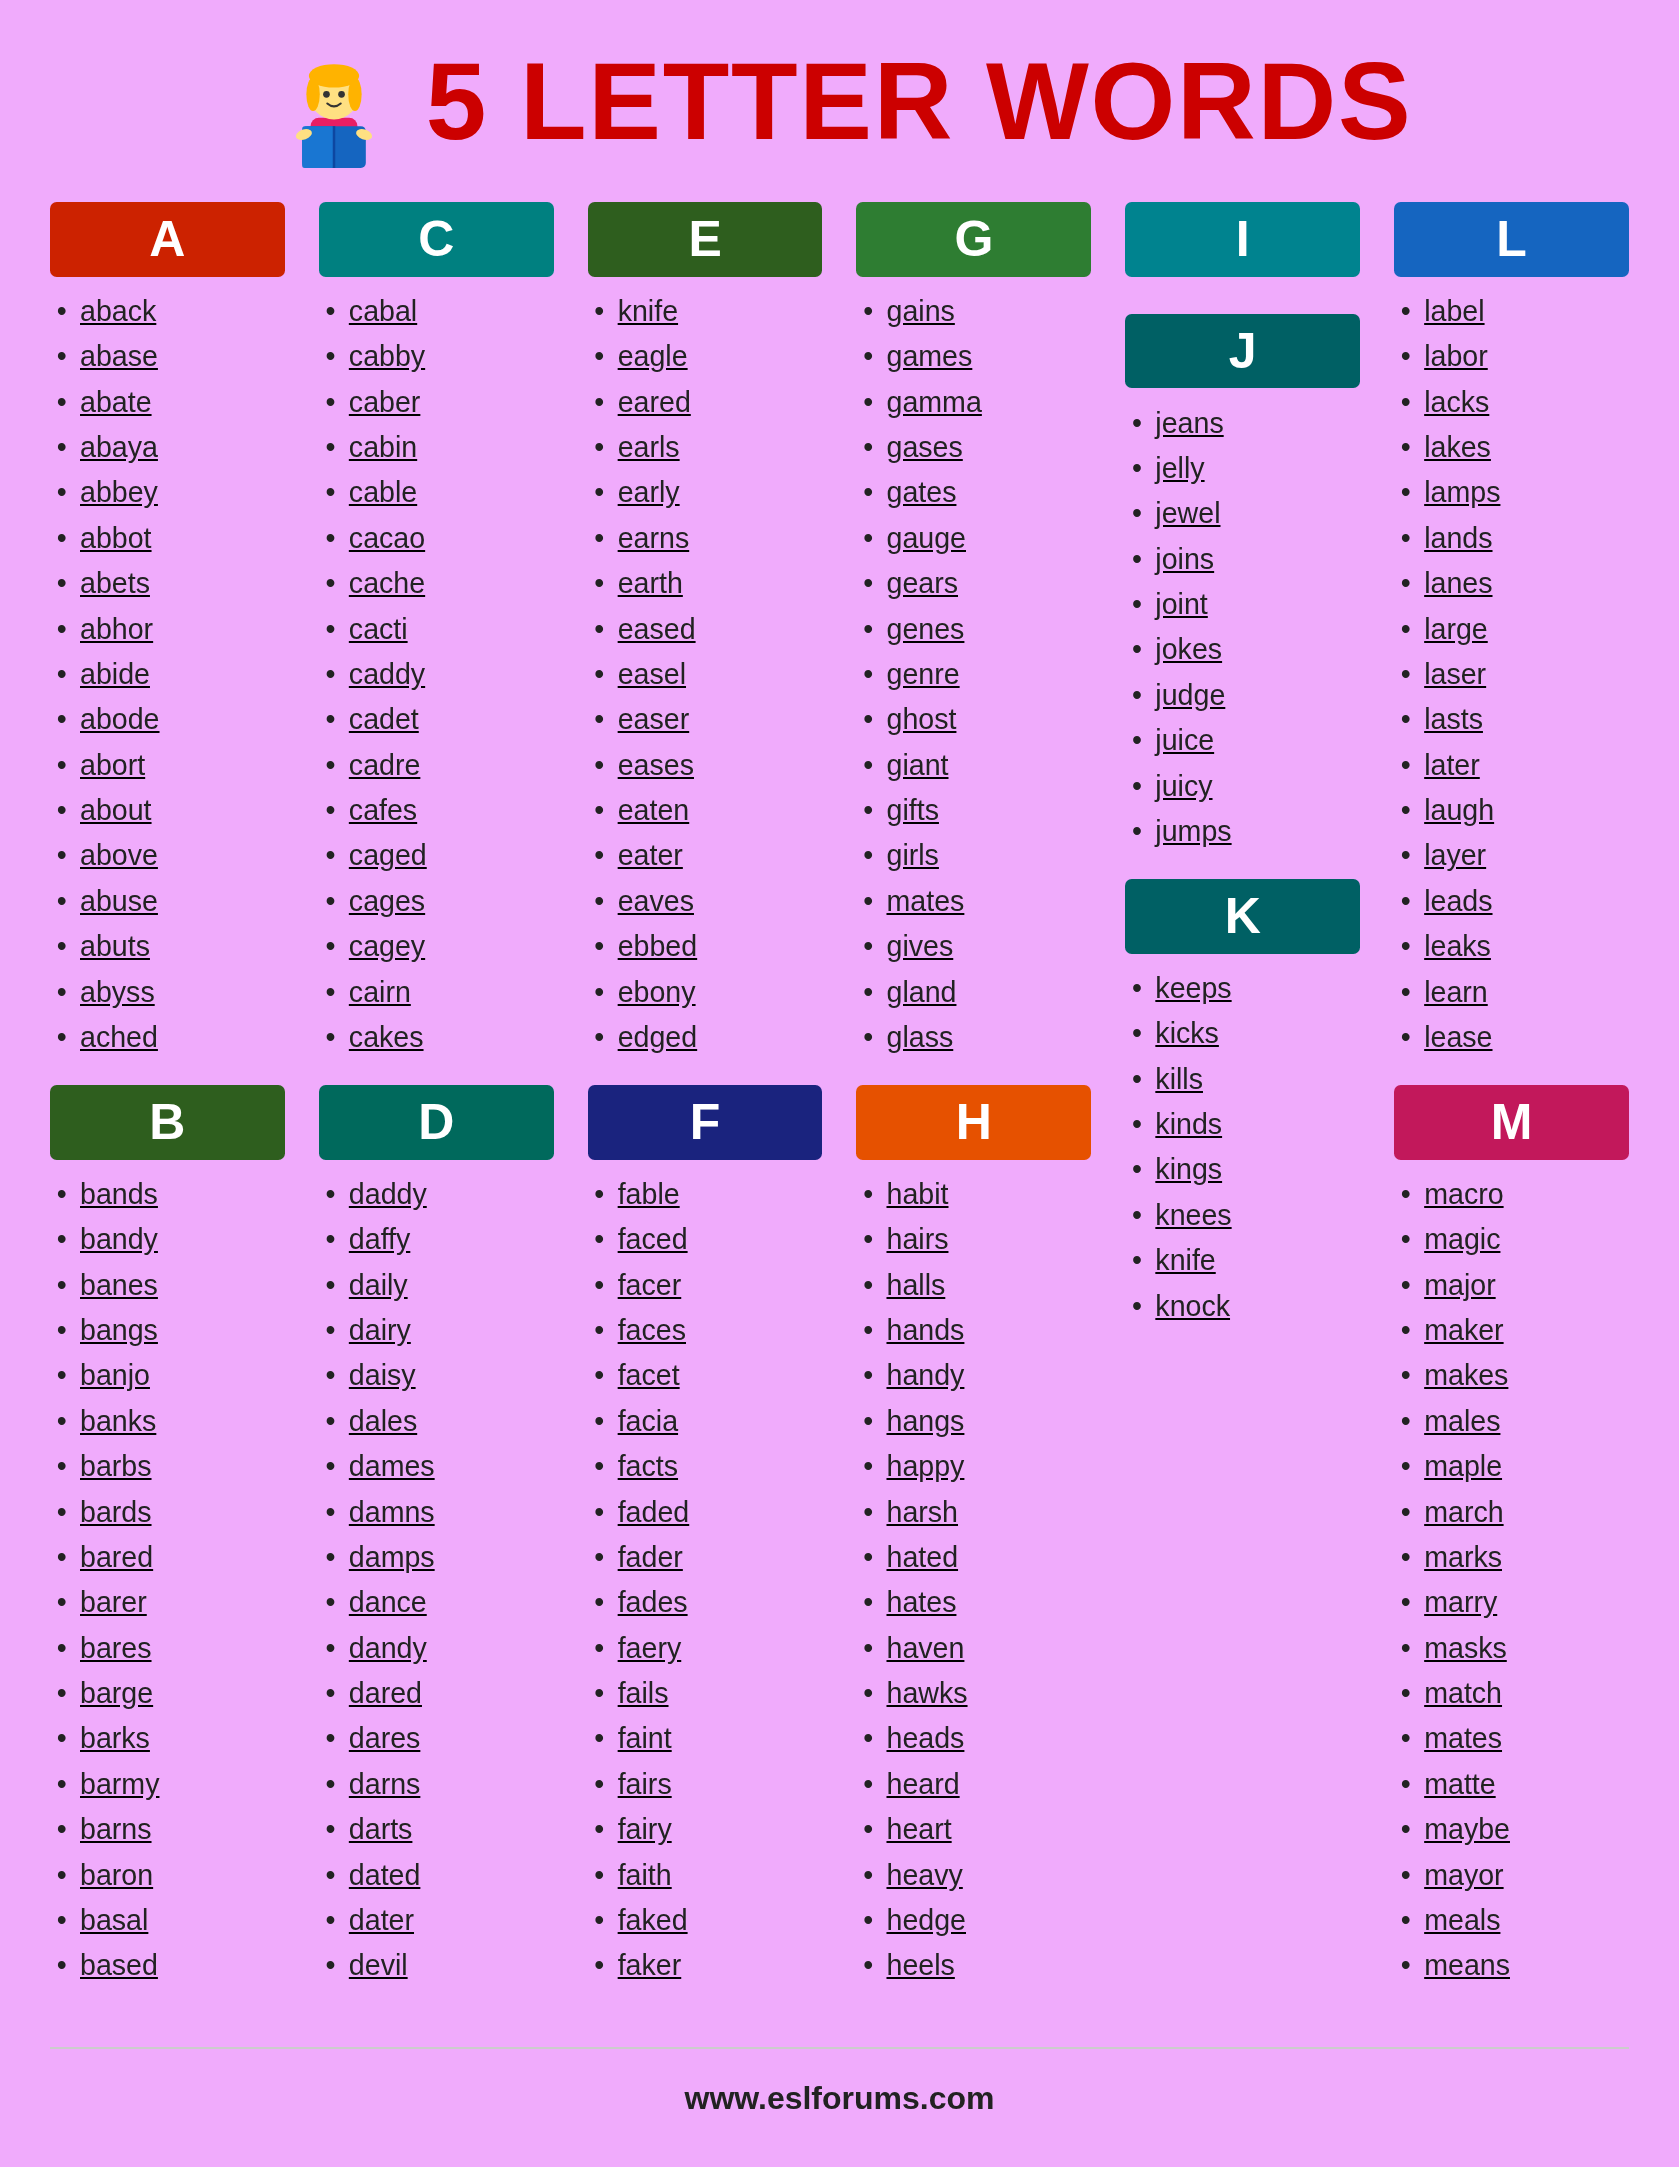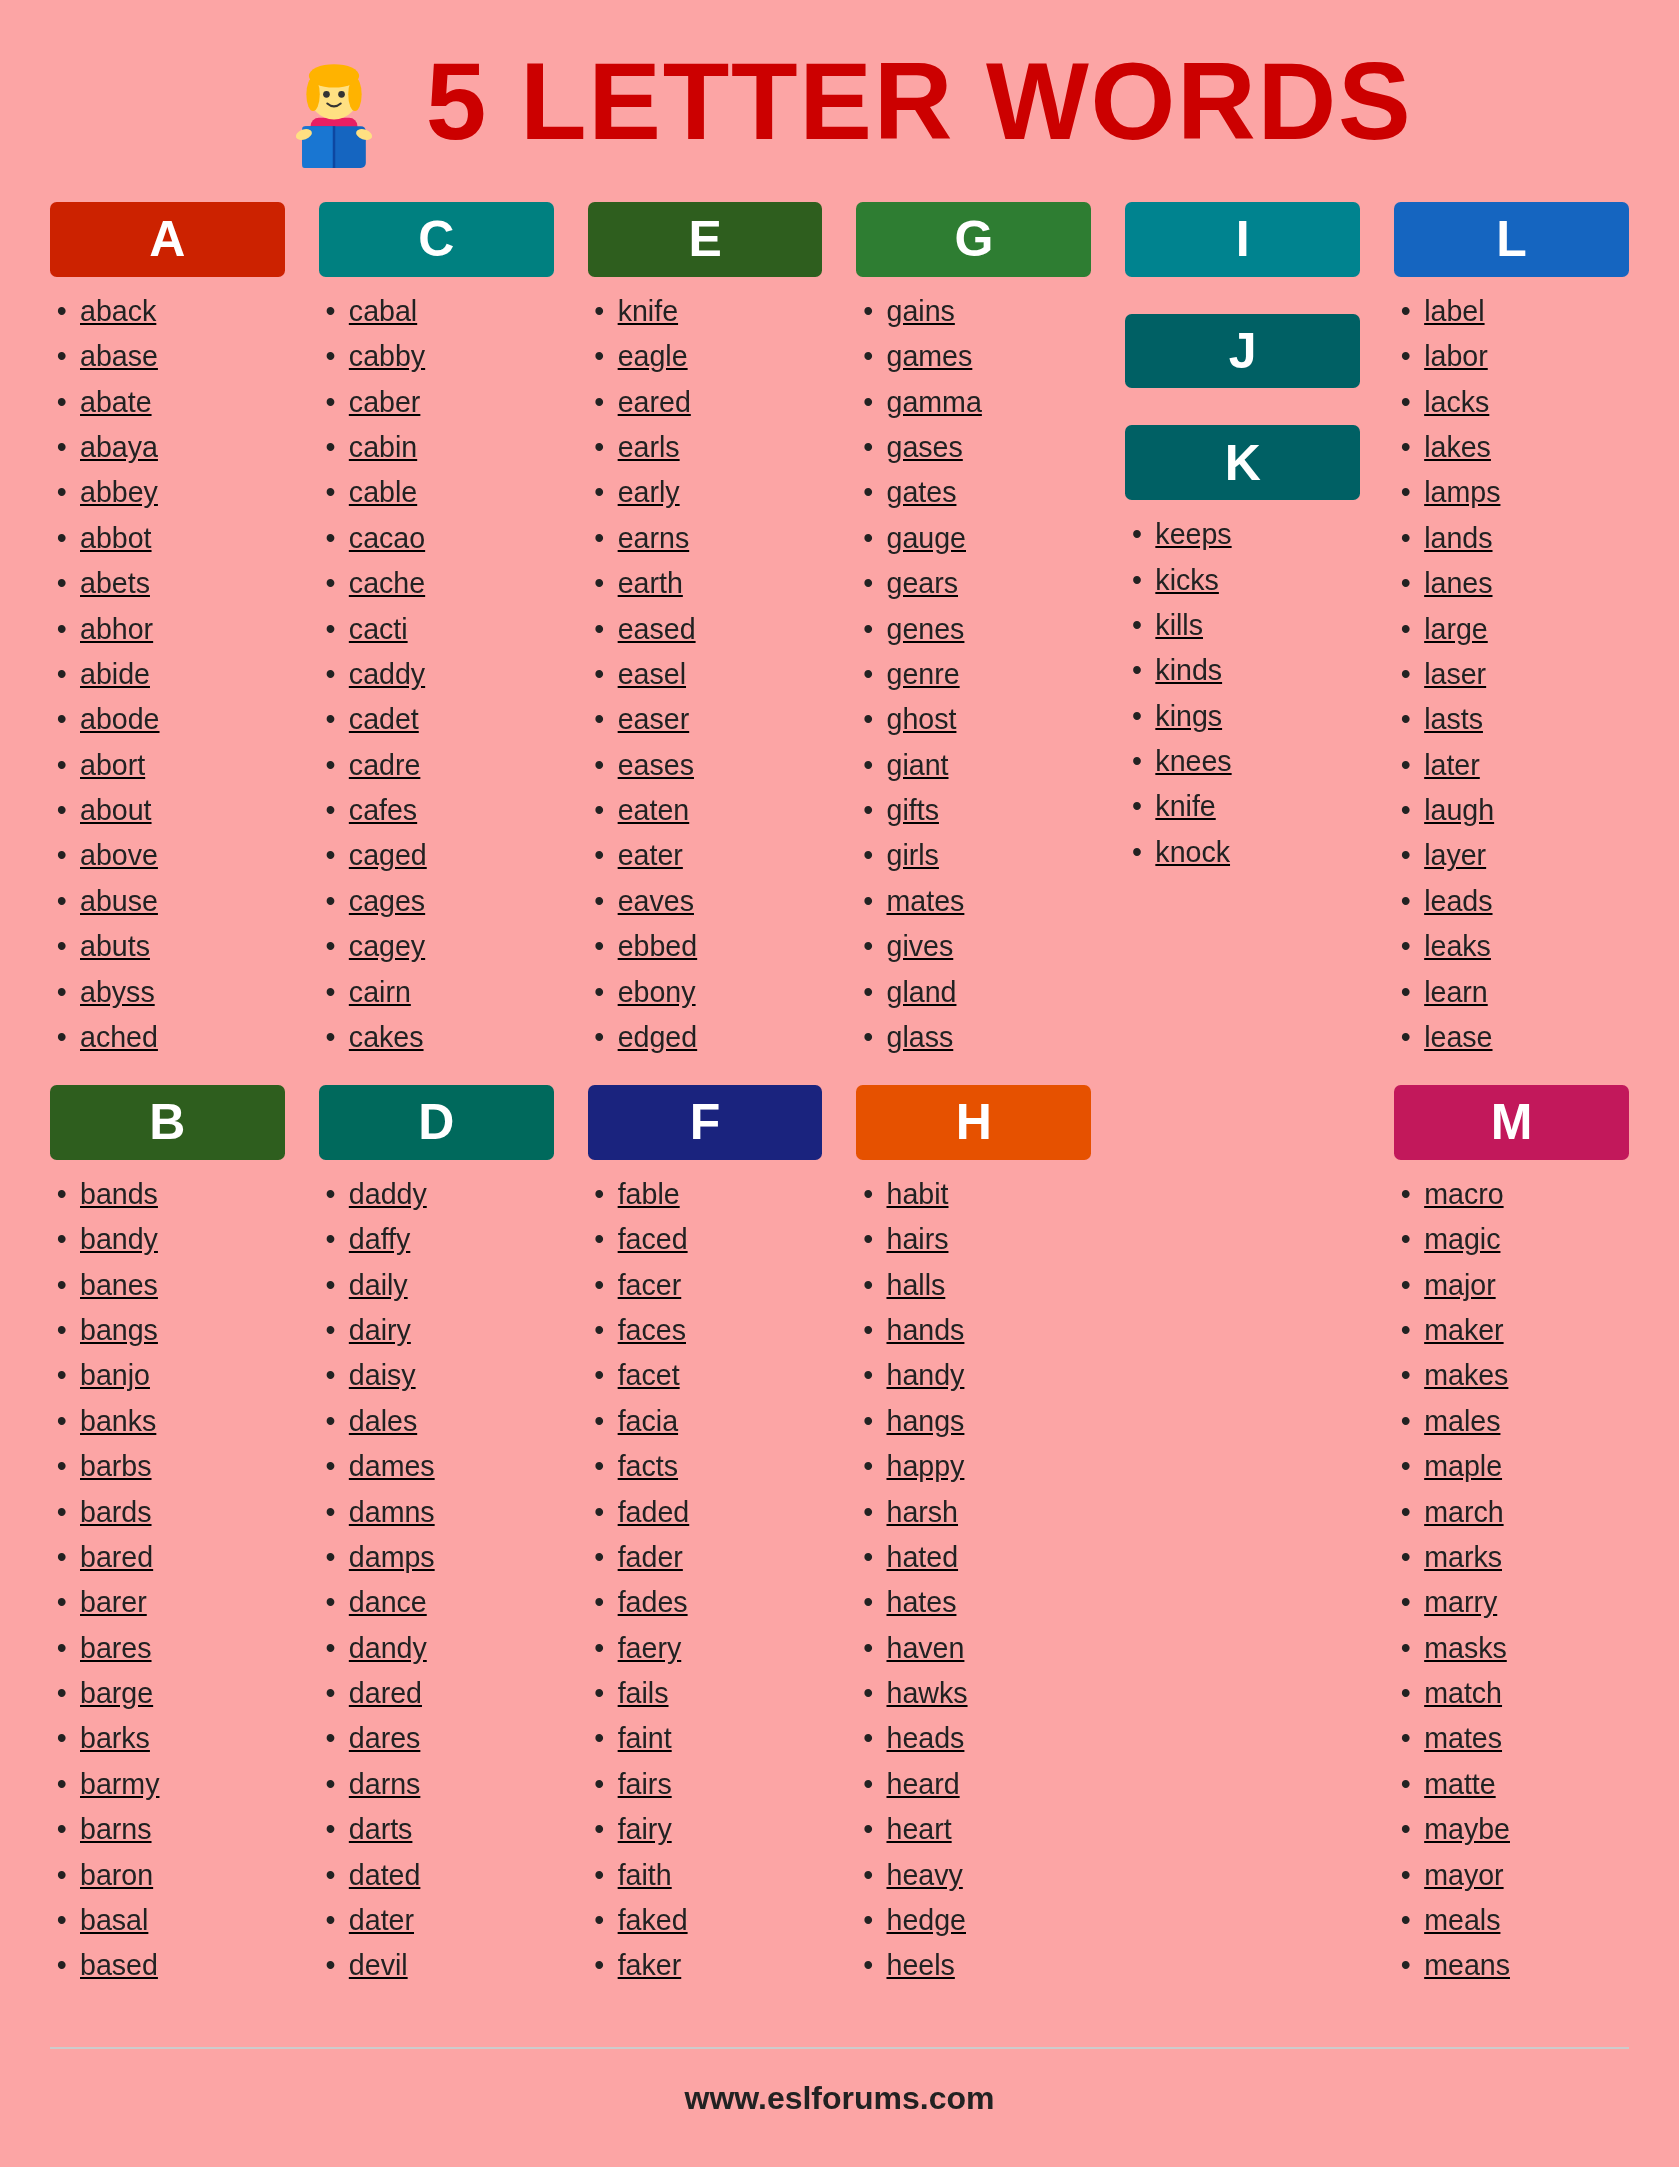--- a/index.html
+++ b/index.html
@@ -5,21 +5,21 @@
     * { margin: 0; padding: 0; box-sizing: border-box; }
     body {
       background: #ffffff;
       font-family: Arial, sans-serif;
       width: 1679px;
       min-height: 2183px;
       padding: 0;
     }
     .page-wrapper {
       width: 1679px;
-      background: #fca5a5;
+      background: #f0abfc;
       padding: 34px 50px 50px 50px;
     }
     .header {
       display: flex;
       align-items: center;
       justify-content: center;
       margin-bottom: 34px;
       gap: 25px;
     }
     .header-illustration {
@@ -319,20 +319,32 @@
             <li>heels</li>
           </ul>
         </div>
       </div>
       <div style="display: flex; flex-direction: column;">
         <div class="letter-section">
           <div class="letter-header color-teal2">I</div>
         </div>
         <div class="letter-section">
           <div class="letter-header color-teal3">J</div>
+          <ul class="word-list">
+            <li>jeans</li>
+            <li>jelly</li>
+            <li>jewel</li>
+            <li>joins</li>
+            <li>joint</li>
+            <li>jokes</li>
+            <li>judge</li>
+            <li>juice</li>
+            <li>juicy</li>
+            <li>jumps</li>
+          </ul>
         </div>
         <div class="letter-section">
           <div class="letter-header color-teal3">K</div>
           <ul class="word-list">
             <li>keeps</li>
             <li>kicks</li>
             <li>kills</li>
             <li>kinds</li>
             <li>kings</li>
             <li>knees</li>

